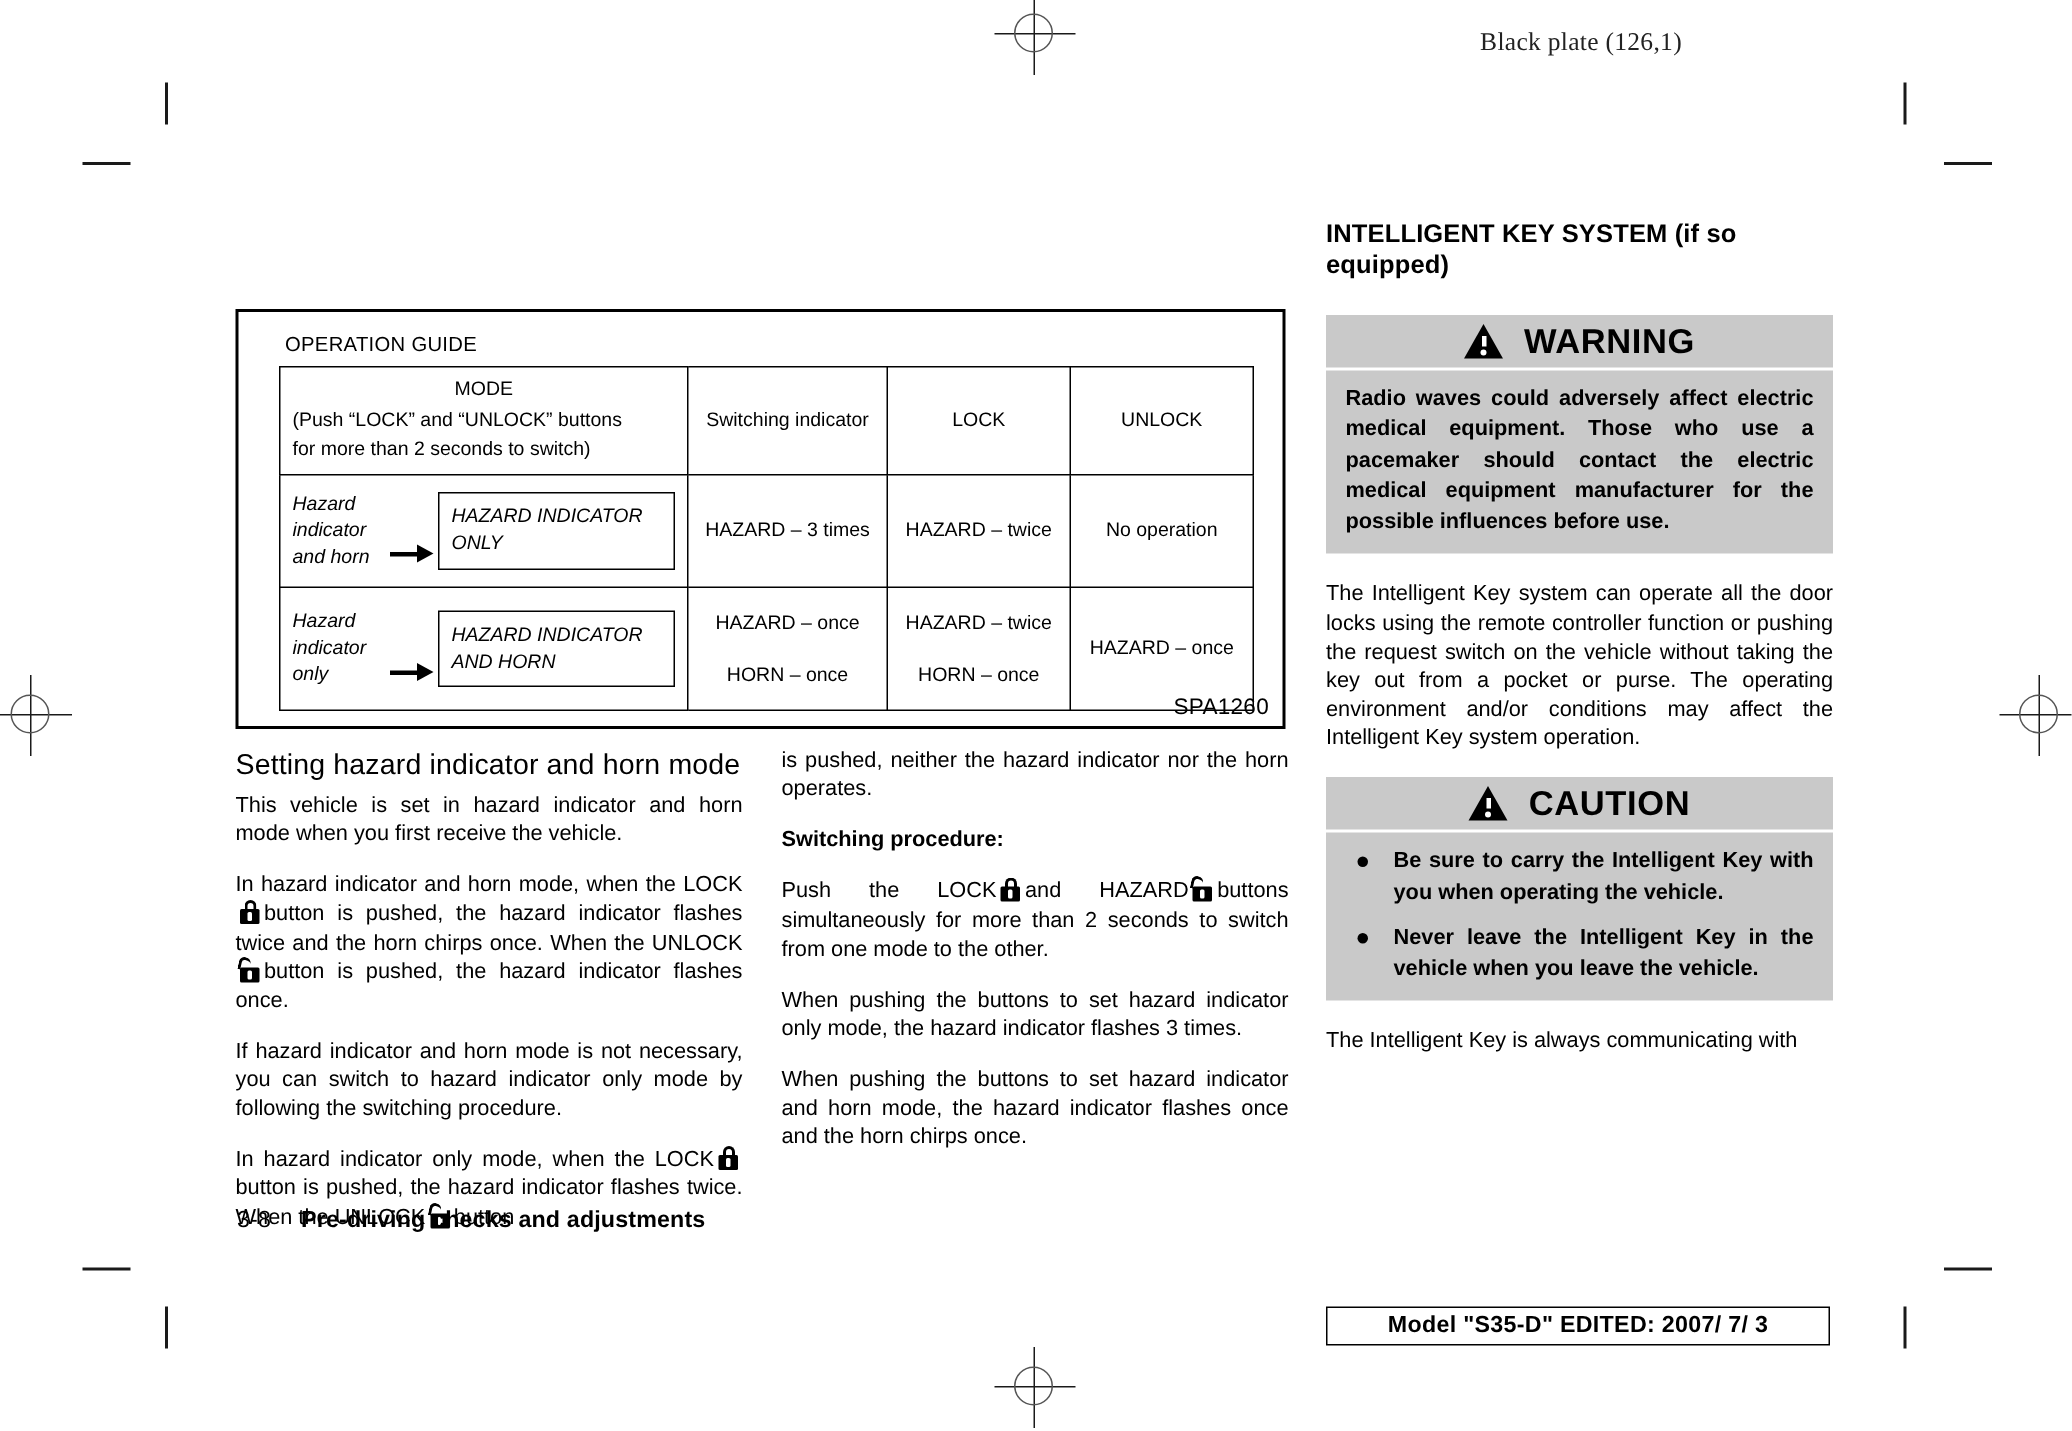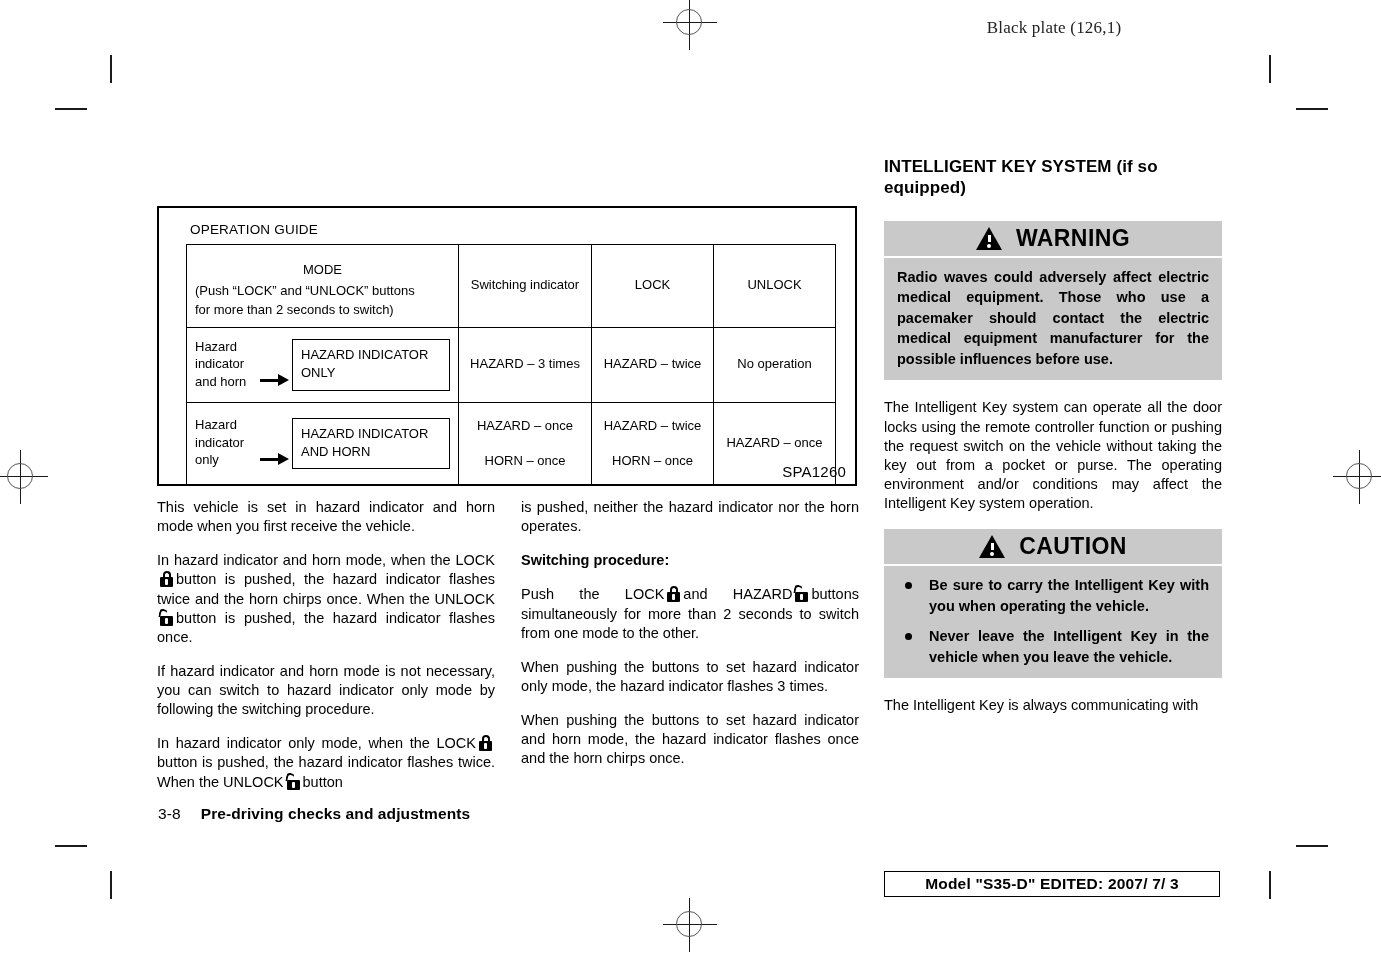--- a/index.html
+++ b/index.html
@@ -128,34 +128,35 @@
   .guide-table td {
     border: 1.5px solid #000;
     font-size: 13px;
     text-align: center;
     vertical-align: middle;
     padding: 4px 6px;
     line-height: 1.45;
   }
   .guide-table td.mode-head {
     text-align: left;
-    padding: 16px 8px 7px 8px;
+    padding: 5px 8px 7px 8px;
   }
   .mode-head .mode-title {
     display: block;
     text-align: center;
     margin-bottom: 2px;
   }
   .guide-table td.mode-cell {
     text-align: left;
     padding: 10px 8px;
   }
   .mode-row {
     display: flex;
     align-items: center;
+    font-style: italic;
   }
   .mode-from {
     font-size: 13px;
     line-height: 1.35;
     white-space: pre-line;
     padding-bottom: 2px;
   }
   .arrow {
     flex: 0 0 auto;
     position: relative;
@@ -206,21 +207,21 @@
 
   .h2 {
     font-size: 19px;
     font-weight: normal;
     margin: 0 0 5px 0;
     letter-spacing: .1px;
   }
   .h1 {
     font-size: 17px;
     font-weight: bold;
-    margin: 16px 0 22px 0;
+    margin: 5px 0 22px 0;
     line-height: 1.25;
     letter-spacing: .1px;
   }
   p.jt {
     margin: 0 0 15px 0;
     text-align: justify;
     text-justify: inter-word;
   }
   p.jt:last-child { margin-bottom: 0; }
   .bold { font-weight: bold; }
@@ -437,20 +438,21 @@
         </td>
         <td>HAZARD – once</td>
       </tr>
     </tbody>
   </table>
 
   <div class="fig-code">SPA1260</div>
 </div>
 
 <div class="col col-1">
+  <h2 class="h2">Setting hazard indicator and horn mode</h2>
   <p class="jt">This vehicle is set in hazard indicator and horn mode when you first receive the vehicle.</p>
   <p class="jt">
     <span>In hazard indicator and horn mode, when the LOCK</span><span class="lock-ico"><span class="shackle"></span><span class="body"></span><span class="keyhole"></span></span><span>button is pushed, the hazard indicator flashes twice and the horn chirps once. When the UNLOCK</span><span class="lock-ico open"><span class="shackle"></span><span class="body"></span><span class="keyhole"></span></span><span>button is pushed, the hazard indicator flashes once.</span>
   </p>
   <p class="jt">If hazard indicator and horn mode is not necessary, you can switch to hazard indicator only mode by following the switching procedure.</p>
   <p class="jt">
     <span>In hazard indicator only mode, when the LOCK</span><span class="lock-ico"><span class="shackle"></span><span class="body"></span><span class="keyhole"></span></span><span>button is pushed, the hazard indicator flashes twice. When the UNLOCK</span><span class="lock-ico open"><span class="shackle"></span><span class="body"></span><span class="keyhole"></span></span><span>button</span>
   </p>
 </div>
 

